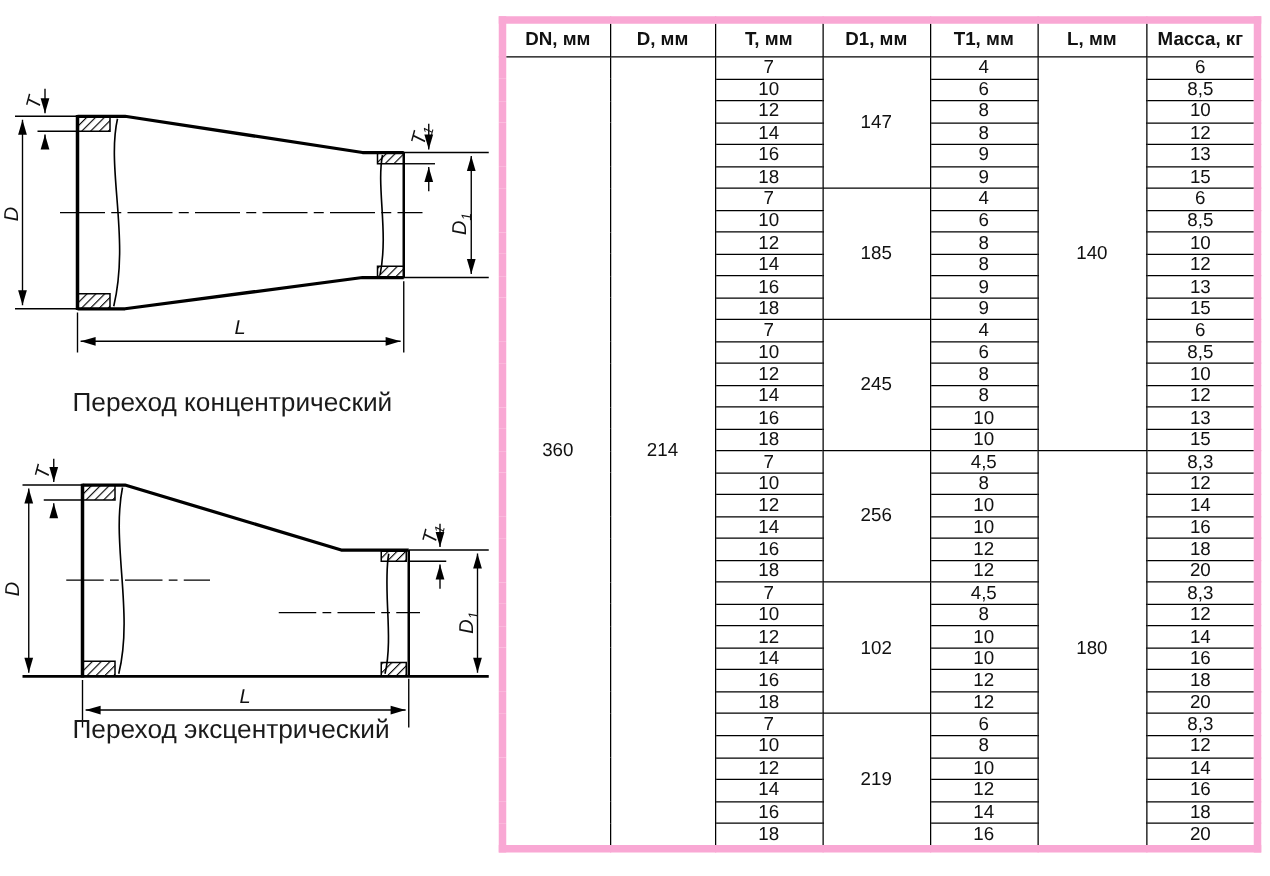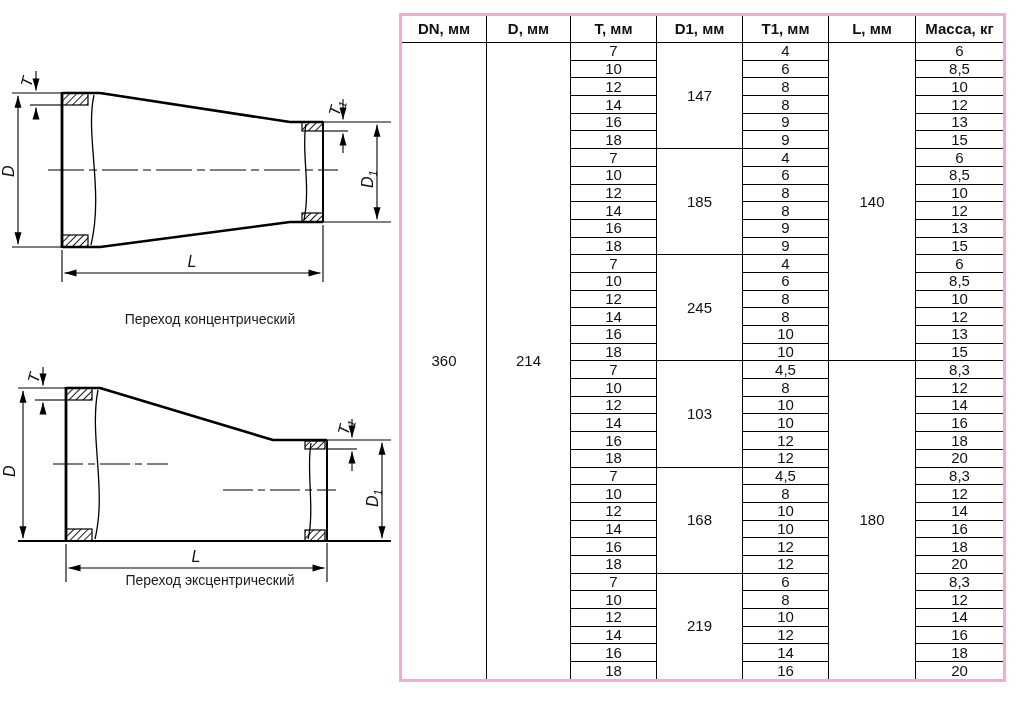--- a/index.html
+++ b/index.html
@@ -5,28 +5,28 @@
   html,body{margin:0;padding:0;background:#fff;}
   #screen{position:relative;width:1016px;height:701px;background:#fff;overflow:hidden;
           font-family:"Liberation Sans",sans-serif;color:#000;}
 
   
   .drawing{position:absolute;left:0;}
   #svg-concentric{top:0;}
   #svg-eccentric{top:355px;}
   .dim-label{font-family:"Liberation Sans",sans-serif;font-style:italic;font-size:16px;fill:#111;}
   .dim-label .sub{font-size:11px;}
-  .caption{position:absolute;left:58px;width:304px;text-align:center;
-           font-size:14px;color:#1a1a1a;}
+  .caption{position:absolute;left:58px;width:304px;text-align:left;
+           font-size:21px;color:#1a1a1a;}
   #caption-concentric{top:311px;}
   #caption-eccentric{top:572px;}
 
   
   .spec-table{position:absolute;left:399px;top:13px;width:604px;height:669px;
-              border-collapse:collapse;table-layout:fixed;border:3px solid #f9a8d4;}
+              border-collapse:collapse;table-layout:fixed;border:6px solid #f9a8d4;}
   .spec-table th,.spec-table td{border:1.5px solid #000;padding:0;text-align:center;
               vertical-align:middle;font-size:15px;line-height:1.05;color:#111;
               overflow:hidden;white-space:nowrap;}
   .spec-table th{font-weight:bold;height:26px;}
 </style>
 </head>
 <body>
 
 <div id="screen">
 
@@ -256,21 +256,21 @@
           <td>10</td>
           <td>13</td>
         </tr>
         <tr>
           <td>18</td>
           <td>10</td>
           <td>15</td>
         </tr>
         <tr>
           <td>7</td>
-          <td rowspan="6">103</td>
+          <td rowspan="6">256</td>
           <td>4,5</td>
           <td rowspan="18">180</td>
           <td>8,3</td>
         </tr>
         <tr>
           <td>10</td>
           <td>8</td>
           <td>12</td>
         </tr>
         <tr>
@@ -288,21 +288,21 @@
           <td>12</td>
           <td>18</td>
         </tr>
         <tr>
           <td>18</td>
           <td>12</td>
           <td>20</td>
         </tr>
         <tr>
           <td>7</td>
-          <td rowspan="6">168</td>
+          <td rowspan="6">102</td>
           <td>4,5</td>
           <td>8,3</td>
         </tr>
         <tr>
           <td>10</td>
           <td>8</td>
           <td>12</td>
         </tr>
         <tr>
           <td>12</td>

